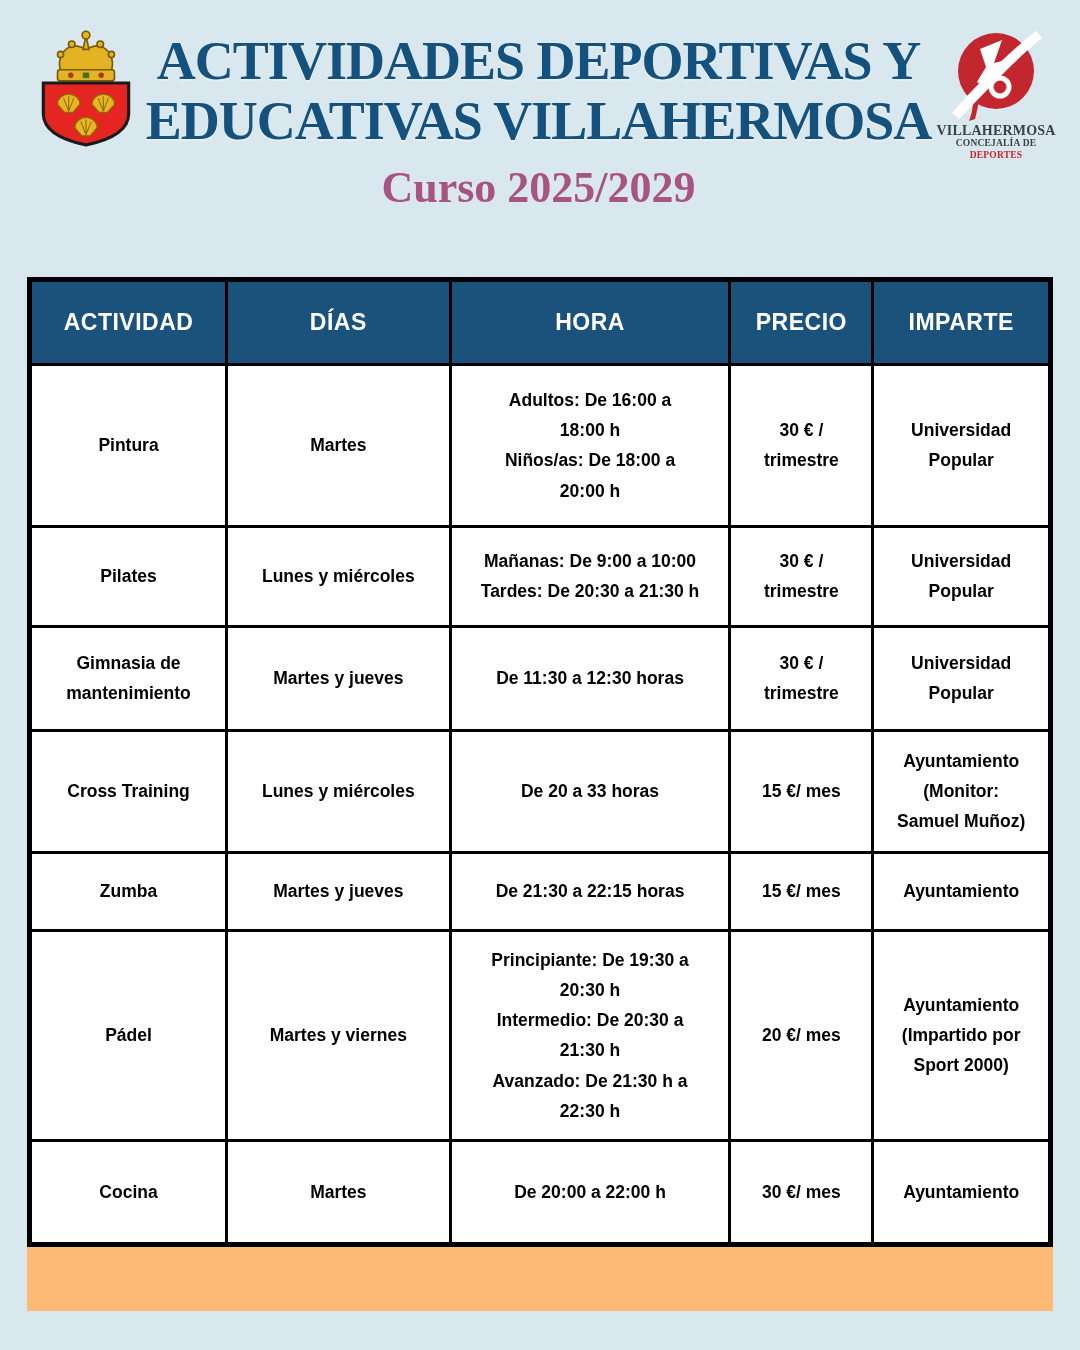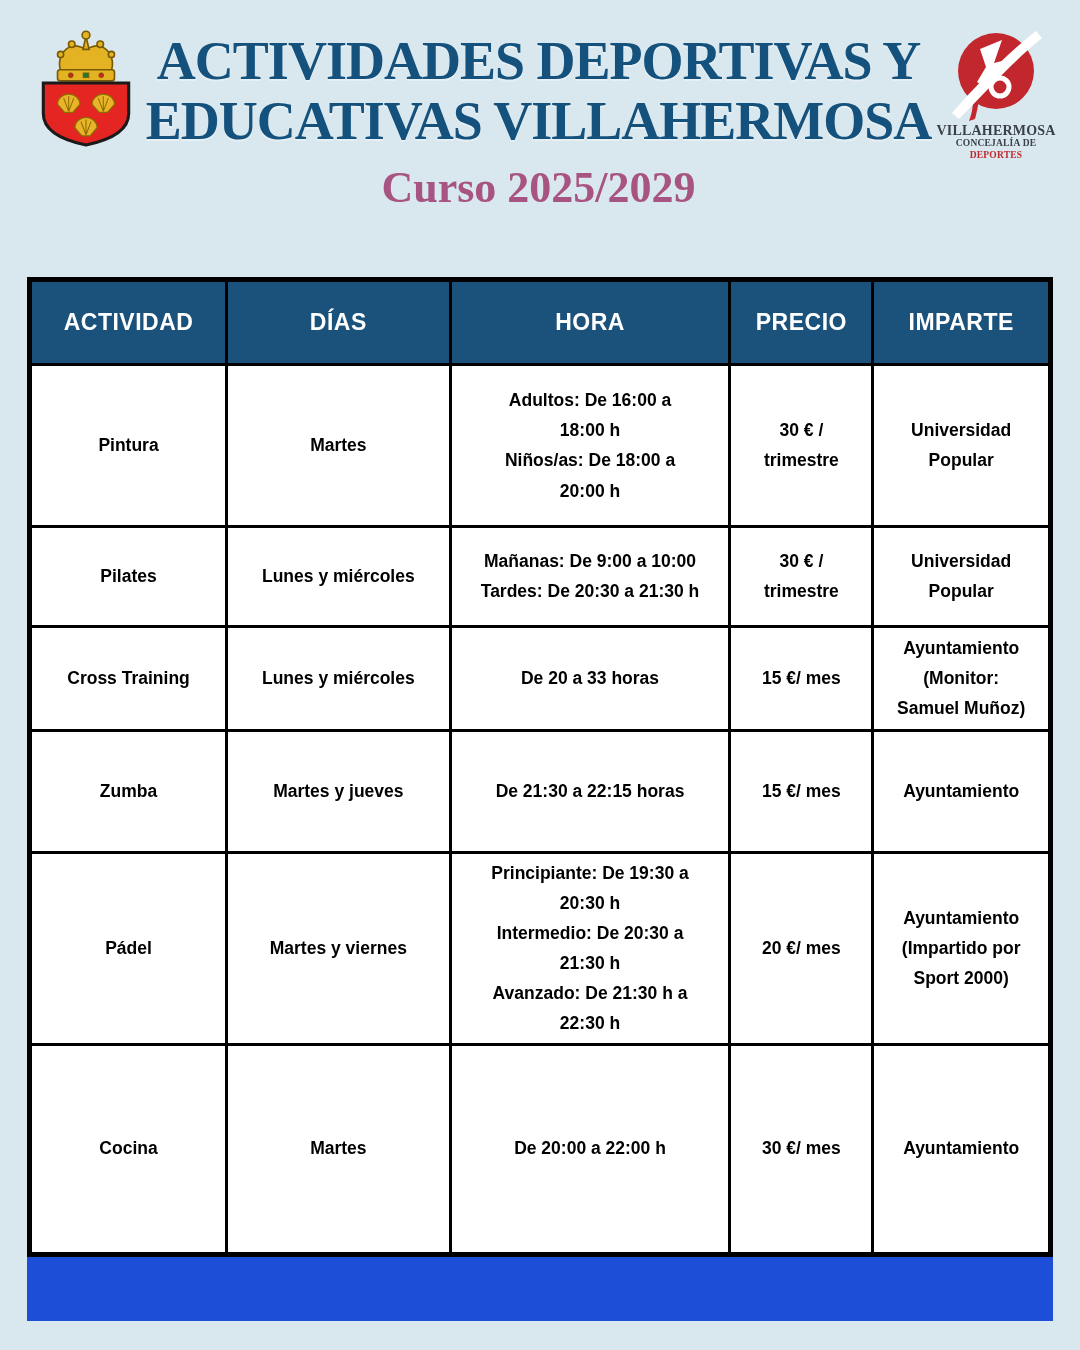--- a/index.html
+++ b/index.html
@@ -38,21 +38,21 @@
     font-size:14px;font-weight:bold;color:#3a4047;letter-spacing:0.2px;
     line-height:1.1;margin-top:-2px;
   }
   .sports-logo .logo-text2{
     font-size:9.5px;font-weight:bold;color:#3a4047;letter-spacing:0.2px;line-height:1.2;
   }
   .sports-logo .logo-text2 .accent{color:var(--accent-red);}
   
   .table-wrap{
     width:1026px;margin:64px auto 0;
-    background:#1d4ed8;
+    background:#fdba74;
     padding-bottom:64px;
   }
   table.activities{
     width:100%;border-collapse:collapse;table-layout:fixed;
     border:5px solid #000;
   }
   .activities th,.activities td{
     border:3px solid #000;
     text-align:center;vertical-align:middle;
     font-weight:bold;
@@ -175,20 +175,30 @@
           <td>Pilates</td>
           <td>Lunes y miércoles</td>
           <td>Mañanas: De 9:00 a 10:00
 Tardes: De 20:30 a 21:30 h</td>
           <td>30 € /
 trimestre</td>
           <td>Universidad
 Popular</td>
         </tr>
         <tr>
+          <td>Gimnasia de
+mantenimiento</td>
+          <td>Martes y jueves</td>
+          <td>De 11:30 a 12:30 horas</td>
+          <td>30 € /
+trimestre</td>
+          <td>Universidad
+Popular</td>
+        </tr>
+        <tr>
           <td>Cross Training</td>
           <td>Lunes y miércoles</td>
           <td>De 20 a 33 horas</td>
           <td>15 €/ mes</td>
           <td>Ayuntamiento
 (Monitor:
 Samuel Muñoz)</td>
         </tr>
         <tr>
           <td>Zumba</td>

